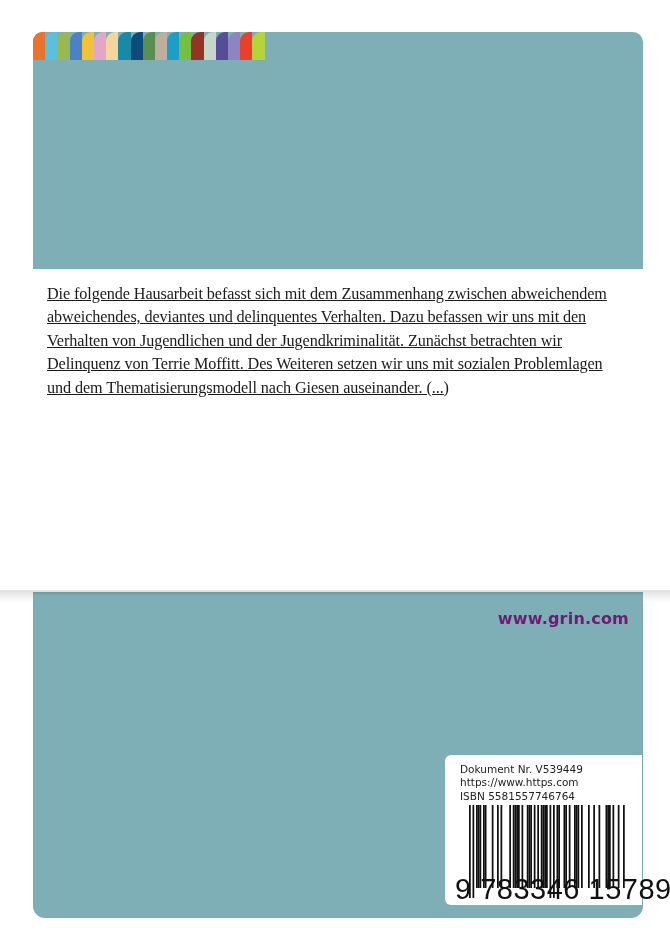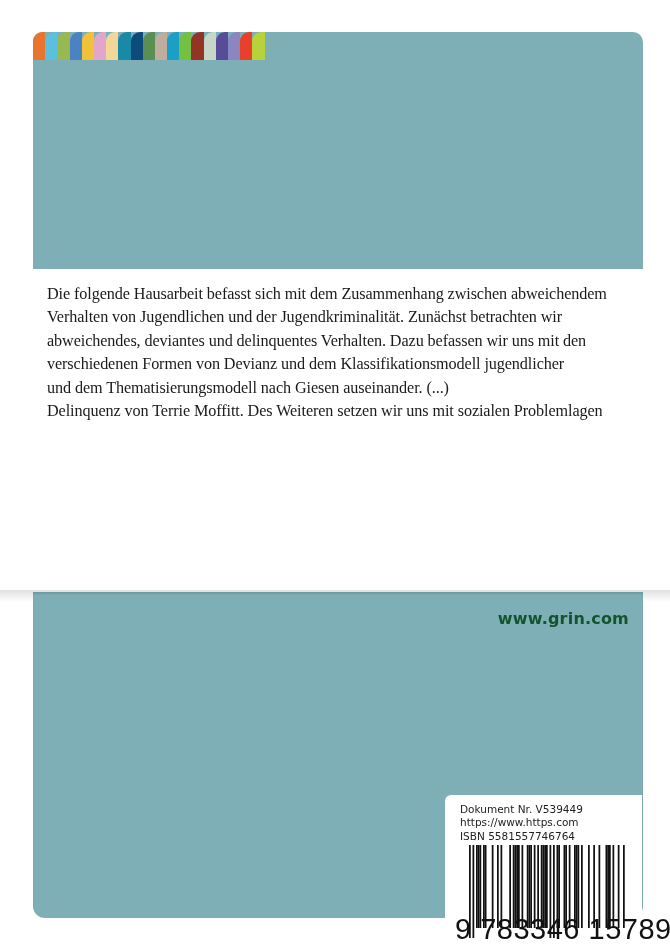--- a/index.html
+++ b/index.html
@@ -19,40 +19,41 @@
   .tab {
     width: 12px; height: 28px; margin-right: 0px;
     border-top-left-radius: 9px;
     position: relative;
   }
   .tab + .tab { margin-left: 0; }
   .blurb {
     position: absolute; left: 47px; top: 283px; width: 600px;
     font-size: 16.2px; line-height: 23.4px; color: #1a1a1a;
     letter-spacing: -0.1px;
+    text-decoration: underline;
   }
   .blurb span { display: block; white-space: nowrap; }
   .shadow-band {
     position: absolute; left: 0; top: 590px; width: 670px; height: 12px;
     background: linear-gradient(#e0e0e0, #ffffff);
   }
   .bottom-panel {
     position: absolute; left: 33px; top: 592px; width: 610px; height: 326px;
     background: #7eafb6;
     border-bottom-left-radius: 12px; border-bottom-right-radius: 12px;
     box-shadow: inset 0 2px 2px rgba(0,0,0,0.12);
   }
   .site {
     position: absolute; right: 14px; top: 17px;
     font-family: "DejaVu Sans", "Liberation Sans", sans-serif;
-    font-weight: bold; font-size: 16px; color: #14532d; letter-spacing: 0.2px;
+    font-weight: bold; font-size: 16px; color: #701a75; letter-spacing: 0.2px;
   }
   .label {
     position: absolute; left: 412px; top: 163px; width: 197px; height: 150px;
-    background: #ffffff; border-top-left-radius: 6px; border-bottom-left-radius: 6px; margin-top: 40px;
+    background: #ffffff; border-top-left-radius: 6px; border-bottom-left-radius: 6px;
   }
   .label-text {
     position: absolute; left: 15px; top: 8px;
     font-family: "DejaVu Sans", "Liberation Sans", sans-serif;
     font-size: 10.5px; line-height: 13.3px; color: #222;
   }
   .label-text span { display: block; white-space: nowrap; }
   .barcode { position: absolute; left: 12px; top: 50px; }
   .barcode-digits {
     position: absolute; left: 10px; top: 118px;
@@ -81,25 +82,24 @@
     <div class="tab" style="background: rgb(148, 52, 37); width: 12.2px;"></div>
     <div class="tab" style="background: rgb(198, 214, 200); width: 12.2px;"></div>
     <div class="tab" style="background: rgb(87, 76, 152); width: 12.2px;"></div>
     <div class="tab" style="background: rgb(139, 134, 194); width: 12.2px;"></div>
     <div class="tab" style="background: rgb(232, 64, 42); width: 12.2px;"></div>
     <div class="tab" style="background: rgb(182, 211, 58); width: 12.2px;"></div>
   </div>
 
 <div class="blurb">
   <span>Die folgende Hausarbeit befasst sich mit dem Zusammenhang zwischen abweichendem</span>
+  <span>abweichendes, deviantes und delinquentes Verhalten. Dazu befassen wir uns mit den</span>
   <span>Verhalten von Jugendlichen und der Jugendkriminalität. Zunächst betrachten wir</span>
-  <span>abweichendes, deviantes und delinquentes Verhalten. Dazu befassen wir uns mit den</span>
-  <span>verschiedenen Formen von Devianz und dem Klassifikationsmodell jugendlicher</span>
+  <span>Delinquenz von Terrie Moffitt. Des Weiteren setzen wir uns mit sozialen Problemlagen</span>
   <span>und dem Thematisierungsmodell nach Giesen auseinander. (...)</span>
-  <span>Delinquenz von Terrie Moffitt. Des Weiteren setzen wir uns mit sozialen Problemlagen</span>
 </div>
 
 <div class="shadow-band"></div>
 
 <div class="bottom-panel">
   <div class="site">www.grin.com</div>
   <div class="label">
     <div class="label-text">
       <span>Dokument Nr. V539449</span>
       <span>https://www.https.com</span>

